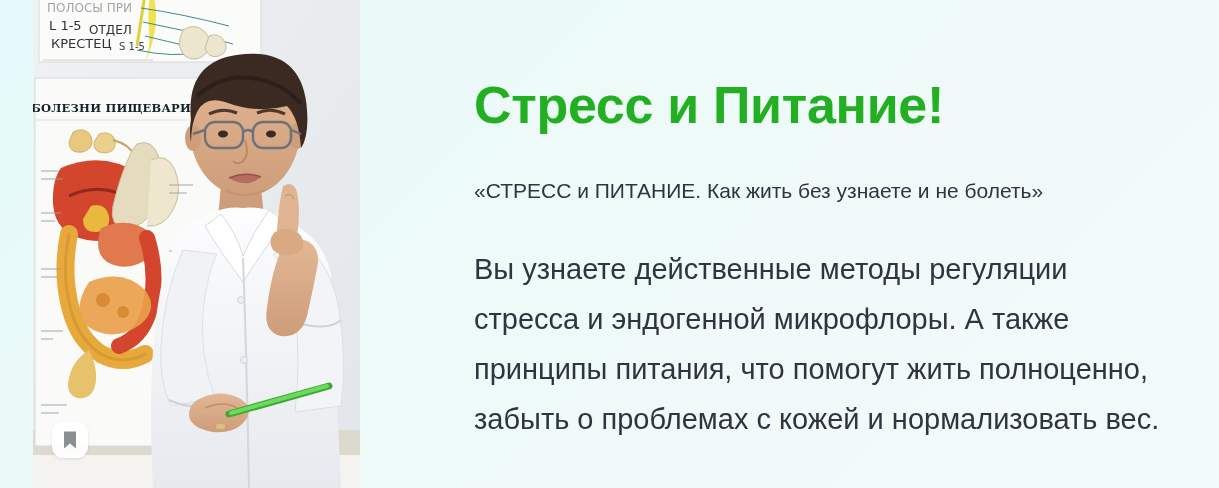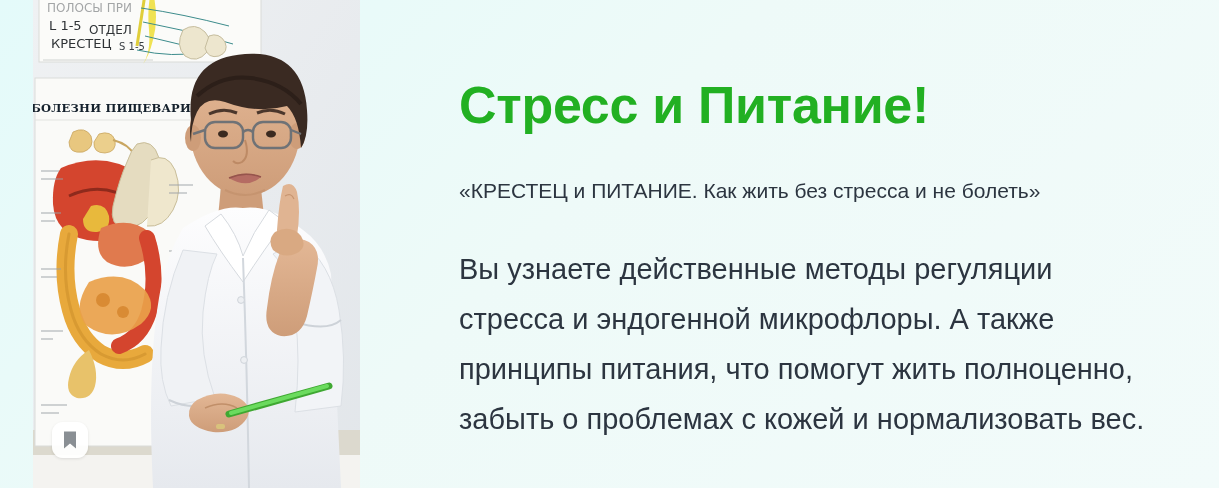--- a/index.html
+++ b/index.html
@@ -6,20 +6,21 @@
   html,body { width:1219px; height:488px; overflow:hidden; }
   body {
     font-family:"Liberation Sans", sans-serif;
     background:#eafbf9;
     position:relative;
   }
   .page {
     position:absolute; inset:0;
     background:linear-gradient(135deg,#e4fafa 0%,#eefaf8 45%,#f2fbfa 100%);
     display:flex;
+    gap:15px;
   }
 
   
   .media-col {
     width:396px; height:488px; position:relative; flex:0 0 396px;
   }
   .photo {
     position:absolute; left:33px; top:0; width:327px; height:488px;
     overflow:hidden; background:#ffffff;
   }
@@ -214,17 +215,17 @@
       <div class="bookmark-btn">
         <svg width="16" height="20" viewBox="0 0 16 20">
           <path d="M2 1.5h12v17l-6-5-6 5z" fill="#8A8F94"></path>
         </svg>
       </div>
     </div>
   </div>
 
   <div class="text-col">
     <h1 class="headline">Стресс и Питание!</h1>
-    <p class="subtitle">«КРЕСТЕЦ и ПИТАНИЕ. Как жить без стресса и не болеть»</p>
+    <p class="subtitle">«СТРЕСС и ПИТАНИЕ. Как жить без узнаете и не болеть»</p>
     <p class="body-copy">Вы узнаете действенные методы регуляции стресса и эндогенной микрофлоры. А также принципы питания, что помогут жить полноценно, забыть о проблемах с кожей и нормализовать вес.</p>
   </div>
 
 </div>
 
 </body></html>

